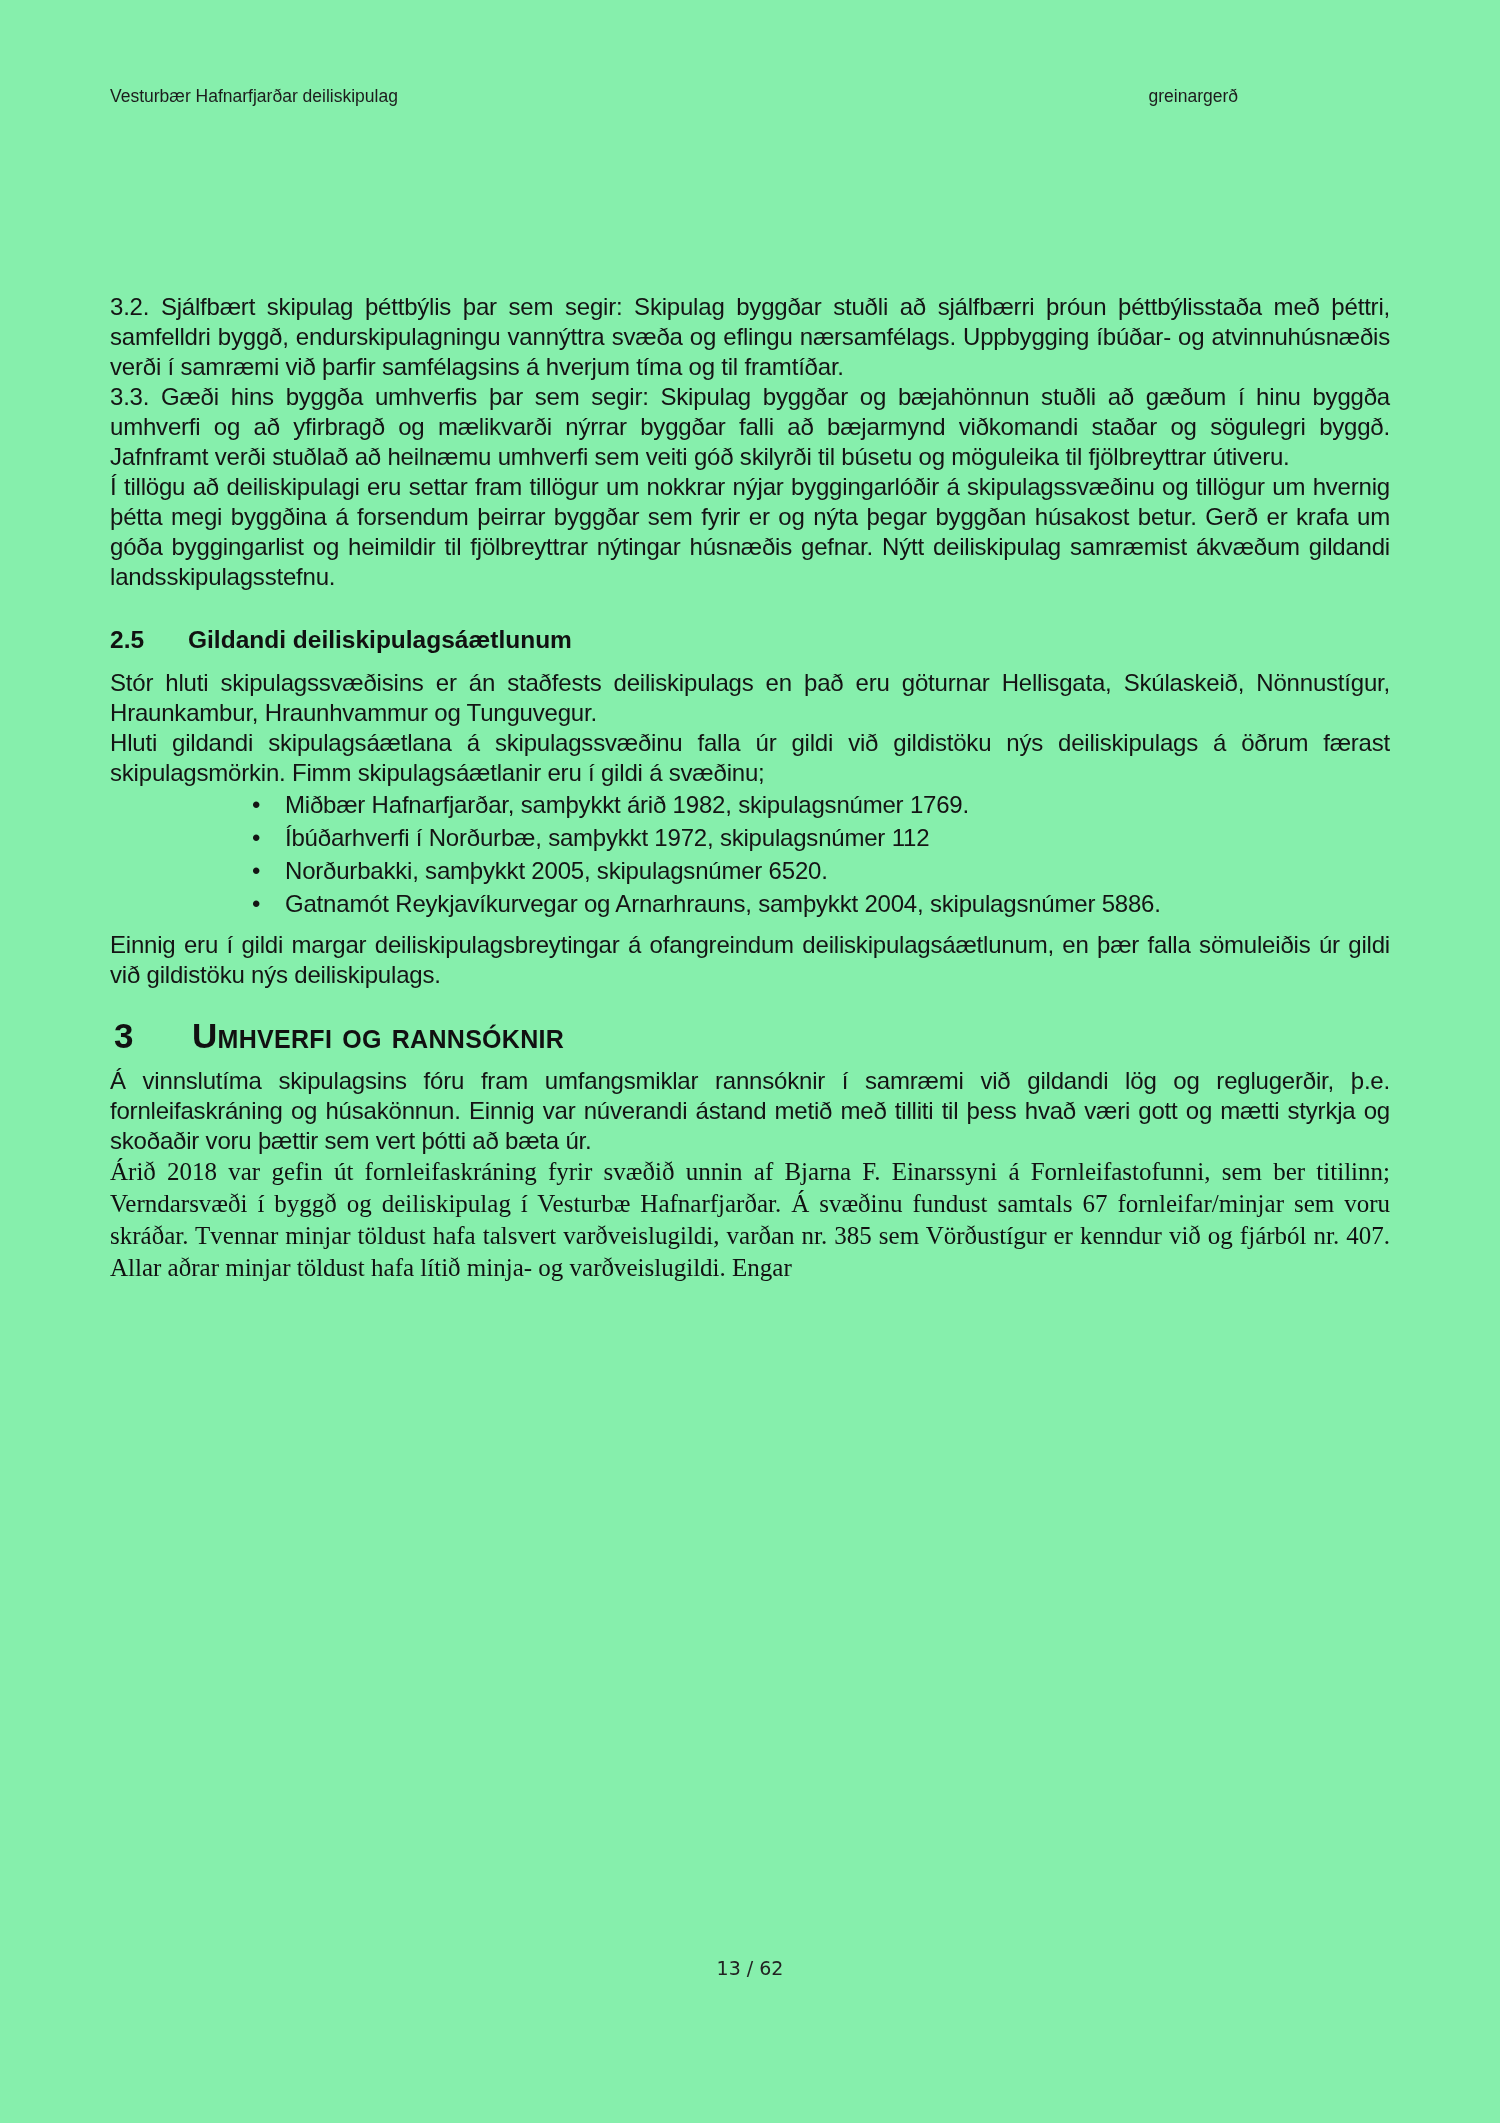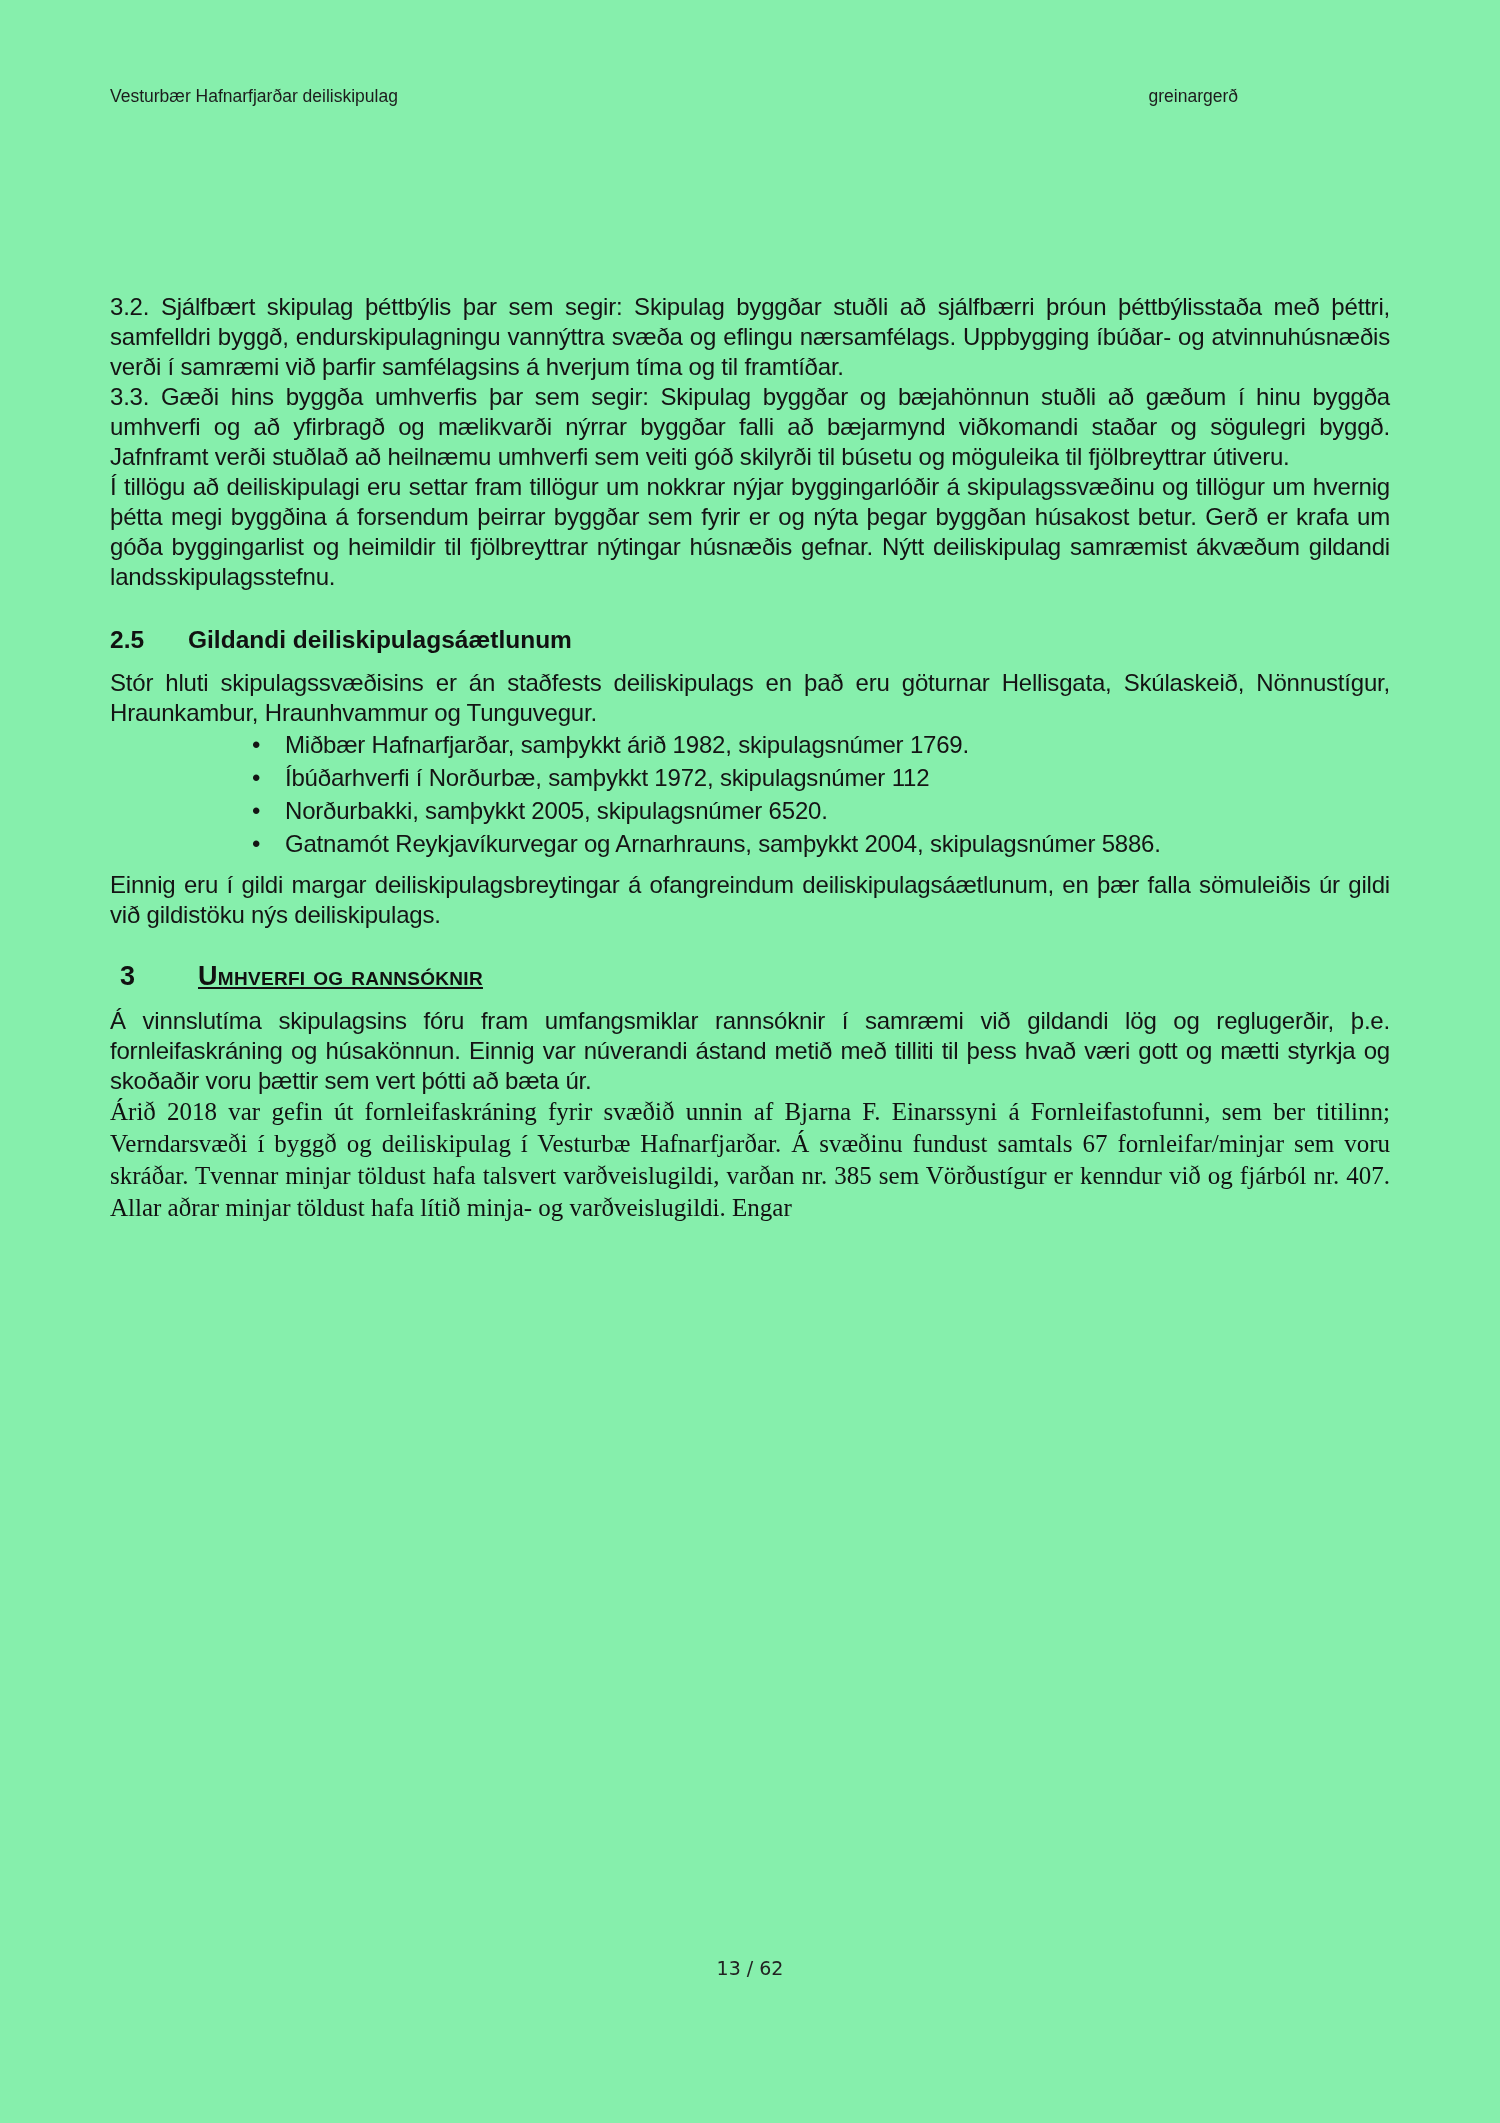--- a/index.html
+++ b/index.html
@@ -35,23 +35,23 @@
   .sp-after-p2 { margin-bottom:20px; }
   h2.sec {
     margin:32px 0 12px 0;
     font-size:24.5px; line-height:32px;
     font-weight:bold; color:#111;
   }
   h2.sec .num, h1.chapter .num {
     display:inline-block; width:78px; font-weight:bold;
   }
   h1.chapter {
-    margin:28px 0 12px 10px;
-    font-size:27px; line-height:36px;
-    font-weight:bold; color:#111;text-decoration:underline;
+    margin:28px 0 12px 4px;
+    font-size:35px; line-height:36px;
+    font-weight:bold; color:#111;
   }
   h1.chapter .title { font-variant:small-caps; letter-spacing:0.3px; }
   .sp-after-p4 { margin-bottom:12px; }
   .sp-after-p5 { margin-bottom:16px; }
   ul.plans {
     list-style:none;
     margin:0 0 10px 0;
     padding:0 0 0 142px;
   }
   ul.plans li {
@@ -100,20 +100,21 @@
     <p class="body sp-after-p1">3.2. Sjálfbært skipulag þéttbýlis þar sem segir: Skipulag byggðar stuðli að sjálfbærri þróun þéttbýlisstaða með þéttri, samfelldri byggð, endurskipulagningu vannýttra svæða og eflingu nærsamfélags. Uppbygging íbúðar- og atvinnuhúsnæðis verði í samræmi við þarfir samfélagsins á hverjum tíma og til framtíðar.</p>
 
     <p class="body sp-after-p2">3.3. Gæði hins byggða umhverfis þar sem segir: Skipulag byggðar og bæjahönnun stuðli að gæðum í hinu byggða umhverfi og að yfirbragð og mælikvarði nýrrar byggðar falli að bæjarmynd viðkomandi staðar og sögulegri byggð. Jafnframt verði stuðlað að heilnæmu umhverfi sem veiti góð skilyrði til búsetu og möguleika til fjölbreyttrar útiveru.</p>
 
     <p class="body">Í tillögu að deiliskipulagi eru settar fram tillögur um nokkrar nýjar byggingarlóðir á skipulagssvæðinu og tillögur um hvernig þétta megi byggðina á forsendum þeirrar byggðar sem fyrir er og nýta þegar byggðan húsakost betur. Gerð er krafa um góða byggingarlist og heimildir til fjölbreyttrar nýtingar húsnæðis gefnar. Nýtt deiliskipulag samræmist ákvæðum gildandi landsskipulagsstefnu.</p>
 
     <h2 class="sec"><span class="num">2.5</span><span class="title">Gildandi deiliskipulagsáætlunum</span></h2>
 
     <p class="body sp-after-p4">Stór hluti skipulagssvæðisins er án staðfests deiliskipulags en það eru göturnar Hellisgata, Skúlaskeið, Nönnustígur, Hraunkambur, Hraunhvammur og Tunguvegur.</p>
 
+    <p class="body sp-after-p5">Hluti gildandi skipulagsáætlana á skipulagssvæðinu falla úr gildi við gildistöku nýs deiliskipulags á öðrum færast skipulagsmörkin. Fimm skipulagsáætlanir eru í gildi á svæðinu;</p>
 
     <ul class="plans">
       <li>Miðbær Hafnarfjarðar, samþykkt árið 1982, skipulagsnúmer 1769.</li>
       <li>Íbúðarhverfi í Norðurbæ, samþykkt 1972, skipulagsnúmer 112</li>
       <li>Norðurbakki, samþykkt 2005, skipulagsnúmer 6520.</li>
       <li>Gatnamót Reykjavíkurvegar og Arnarhrauns, samþykkt 2004, skipulagsnúmer 5886.</li>
     </ul>
 
     <p class="body">Einnig eru í gildi margar deiliskipulagsbreytingar á ofangreindum deiliskipulagsáætlunum, en þær falla sömuleiðis úr gildi við gildistöku nýs deiliskipulags.</p>
 

